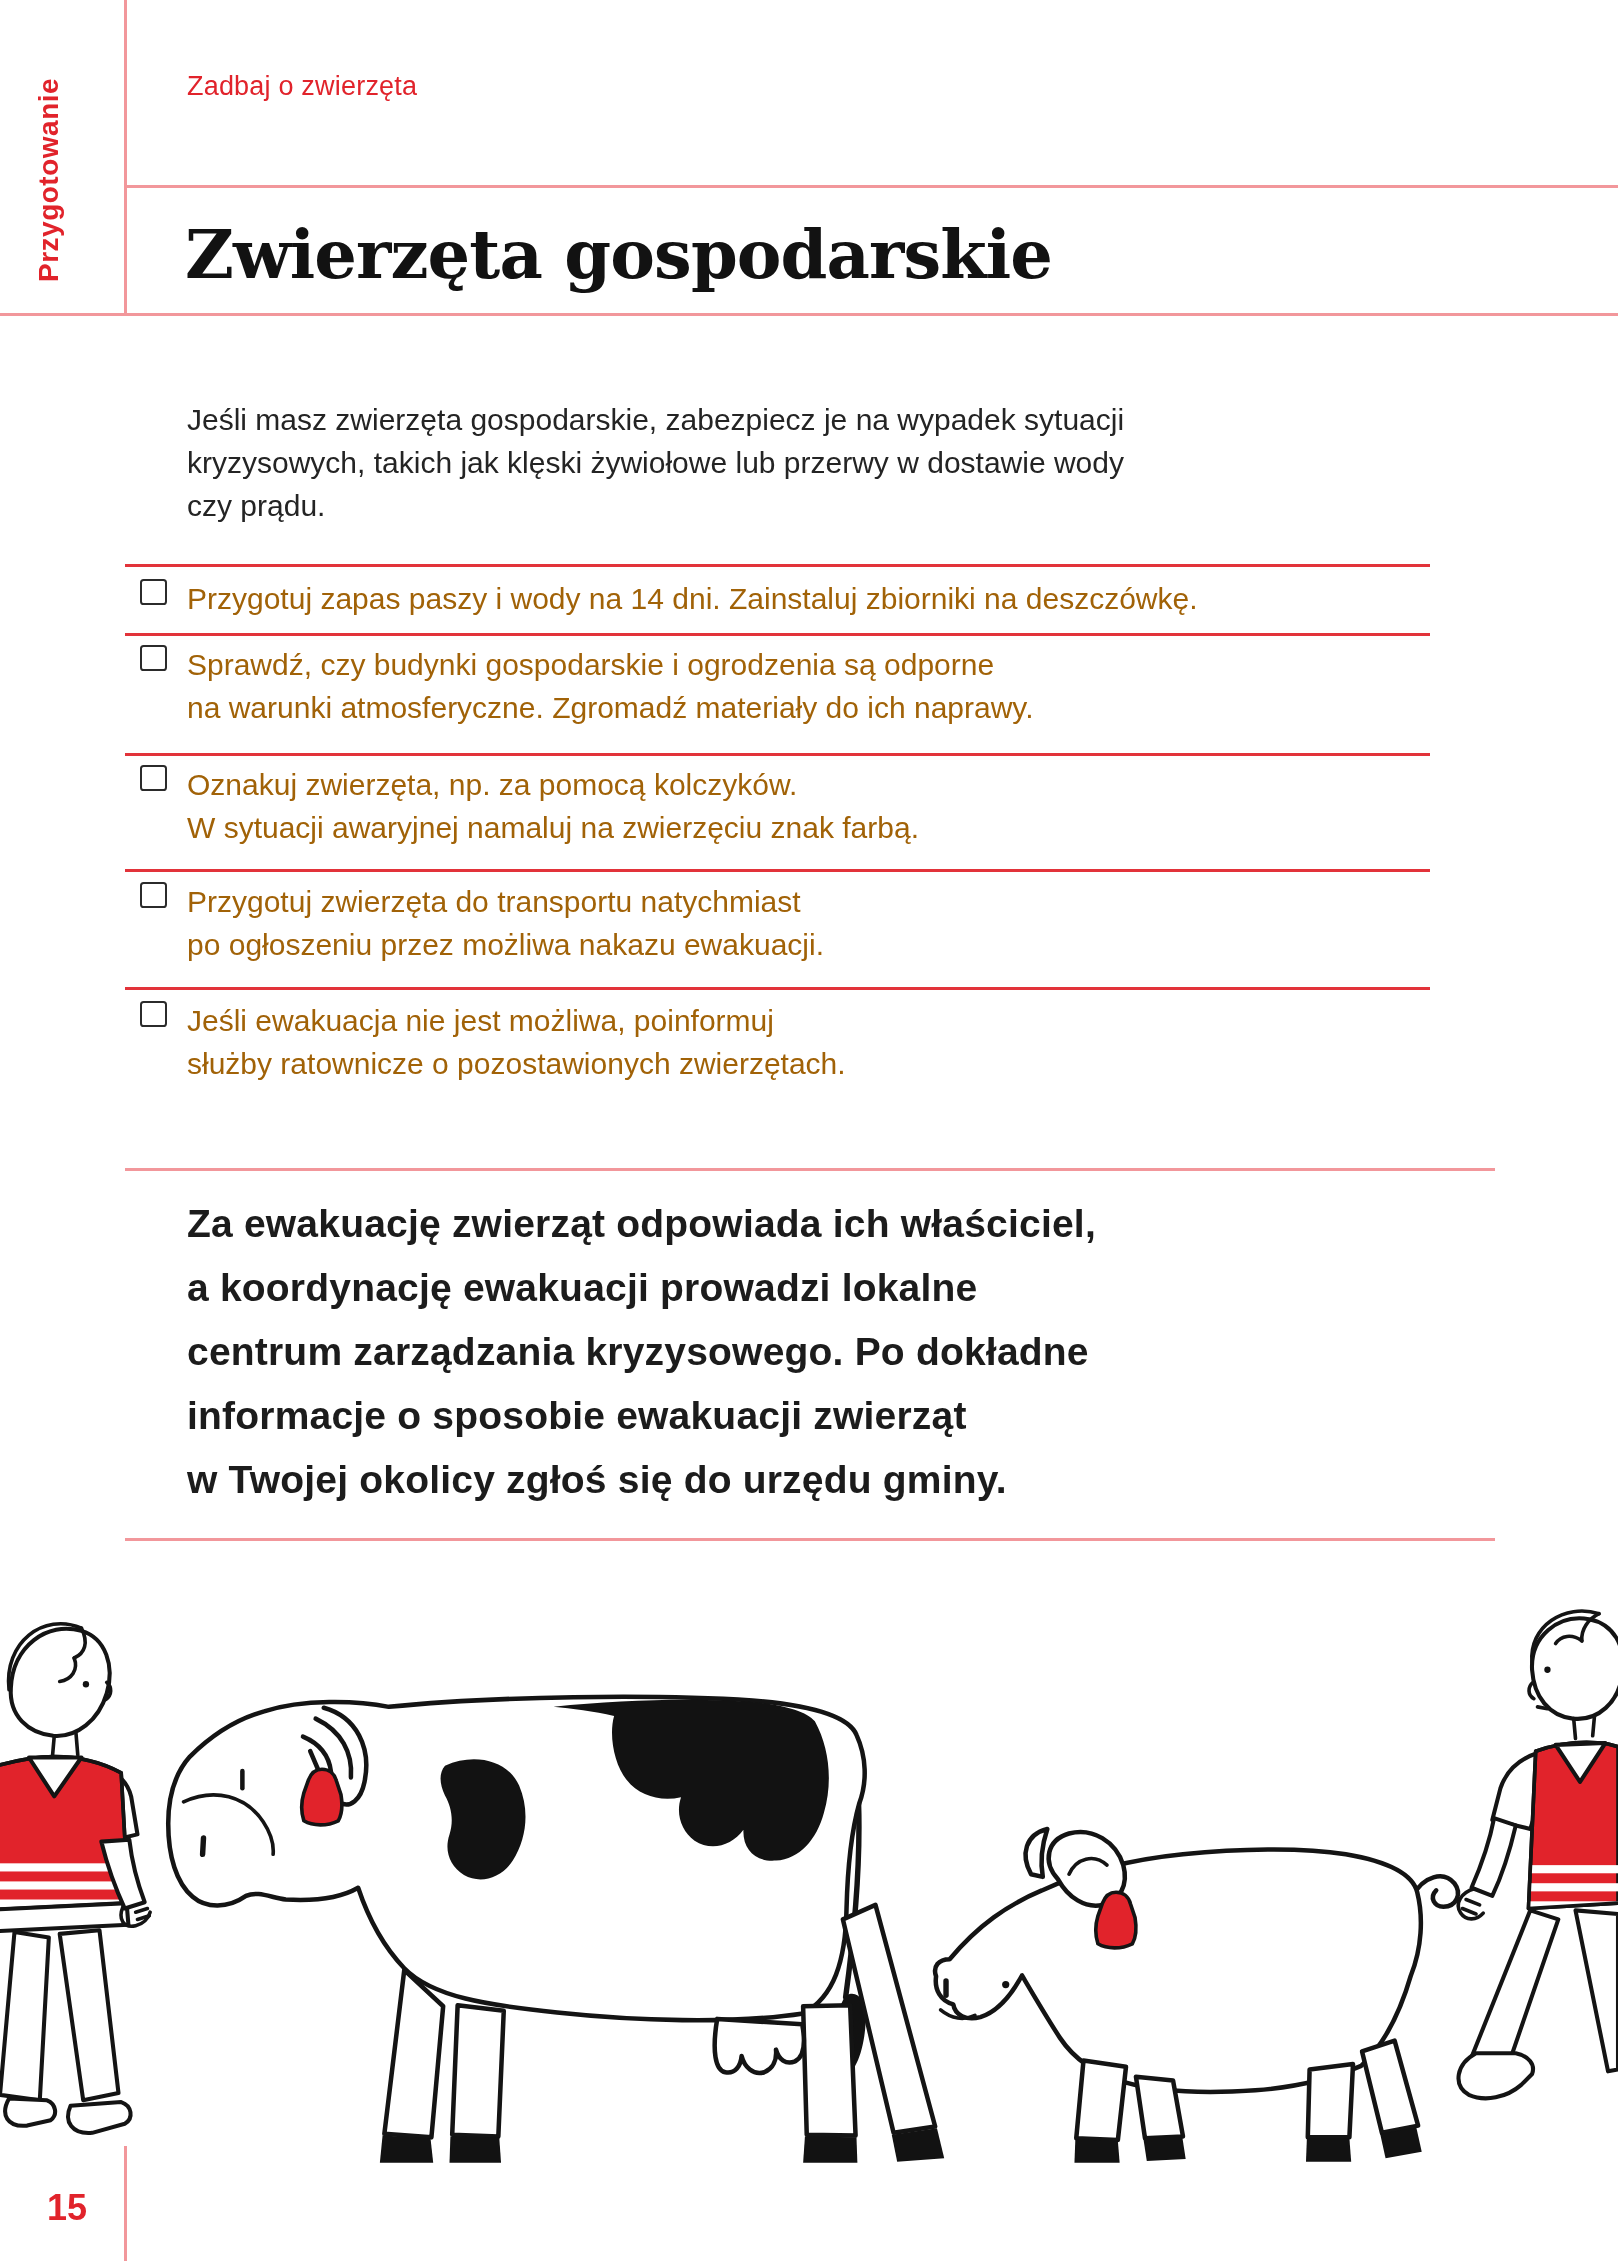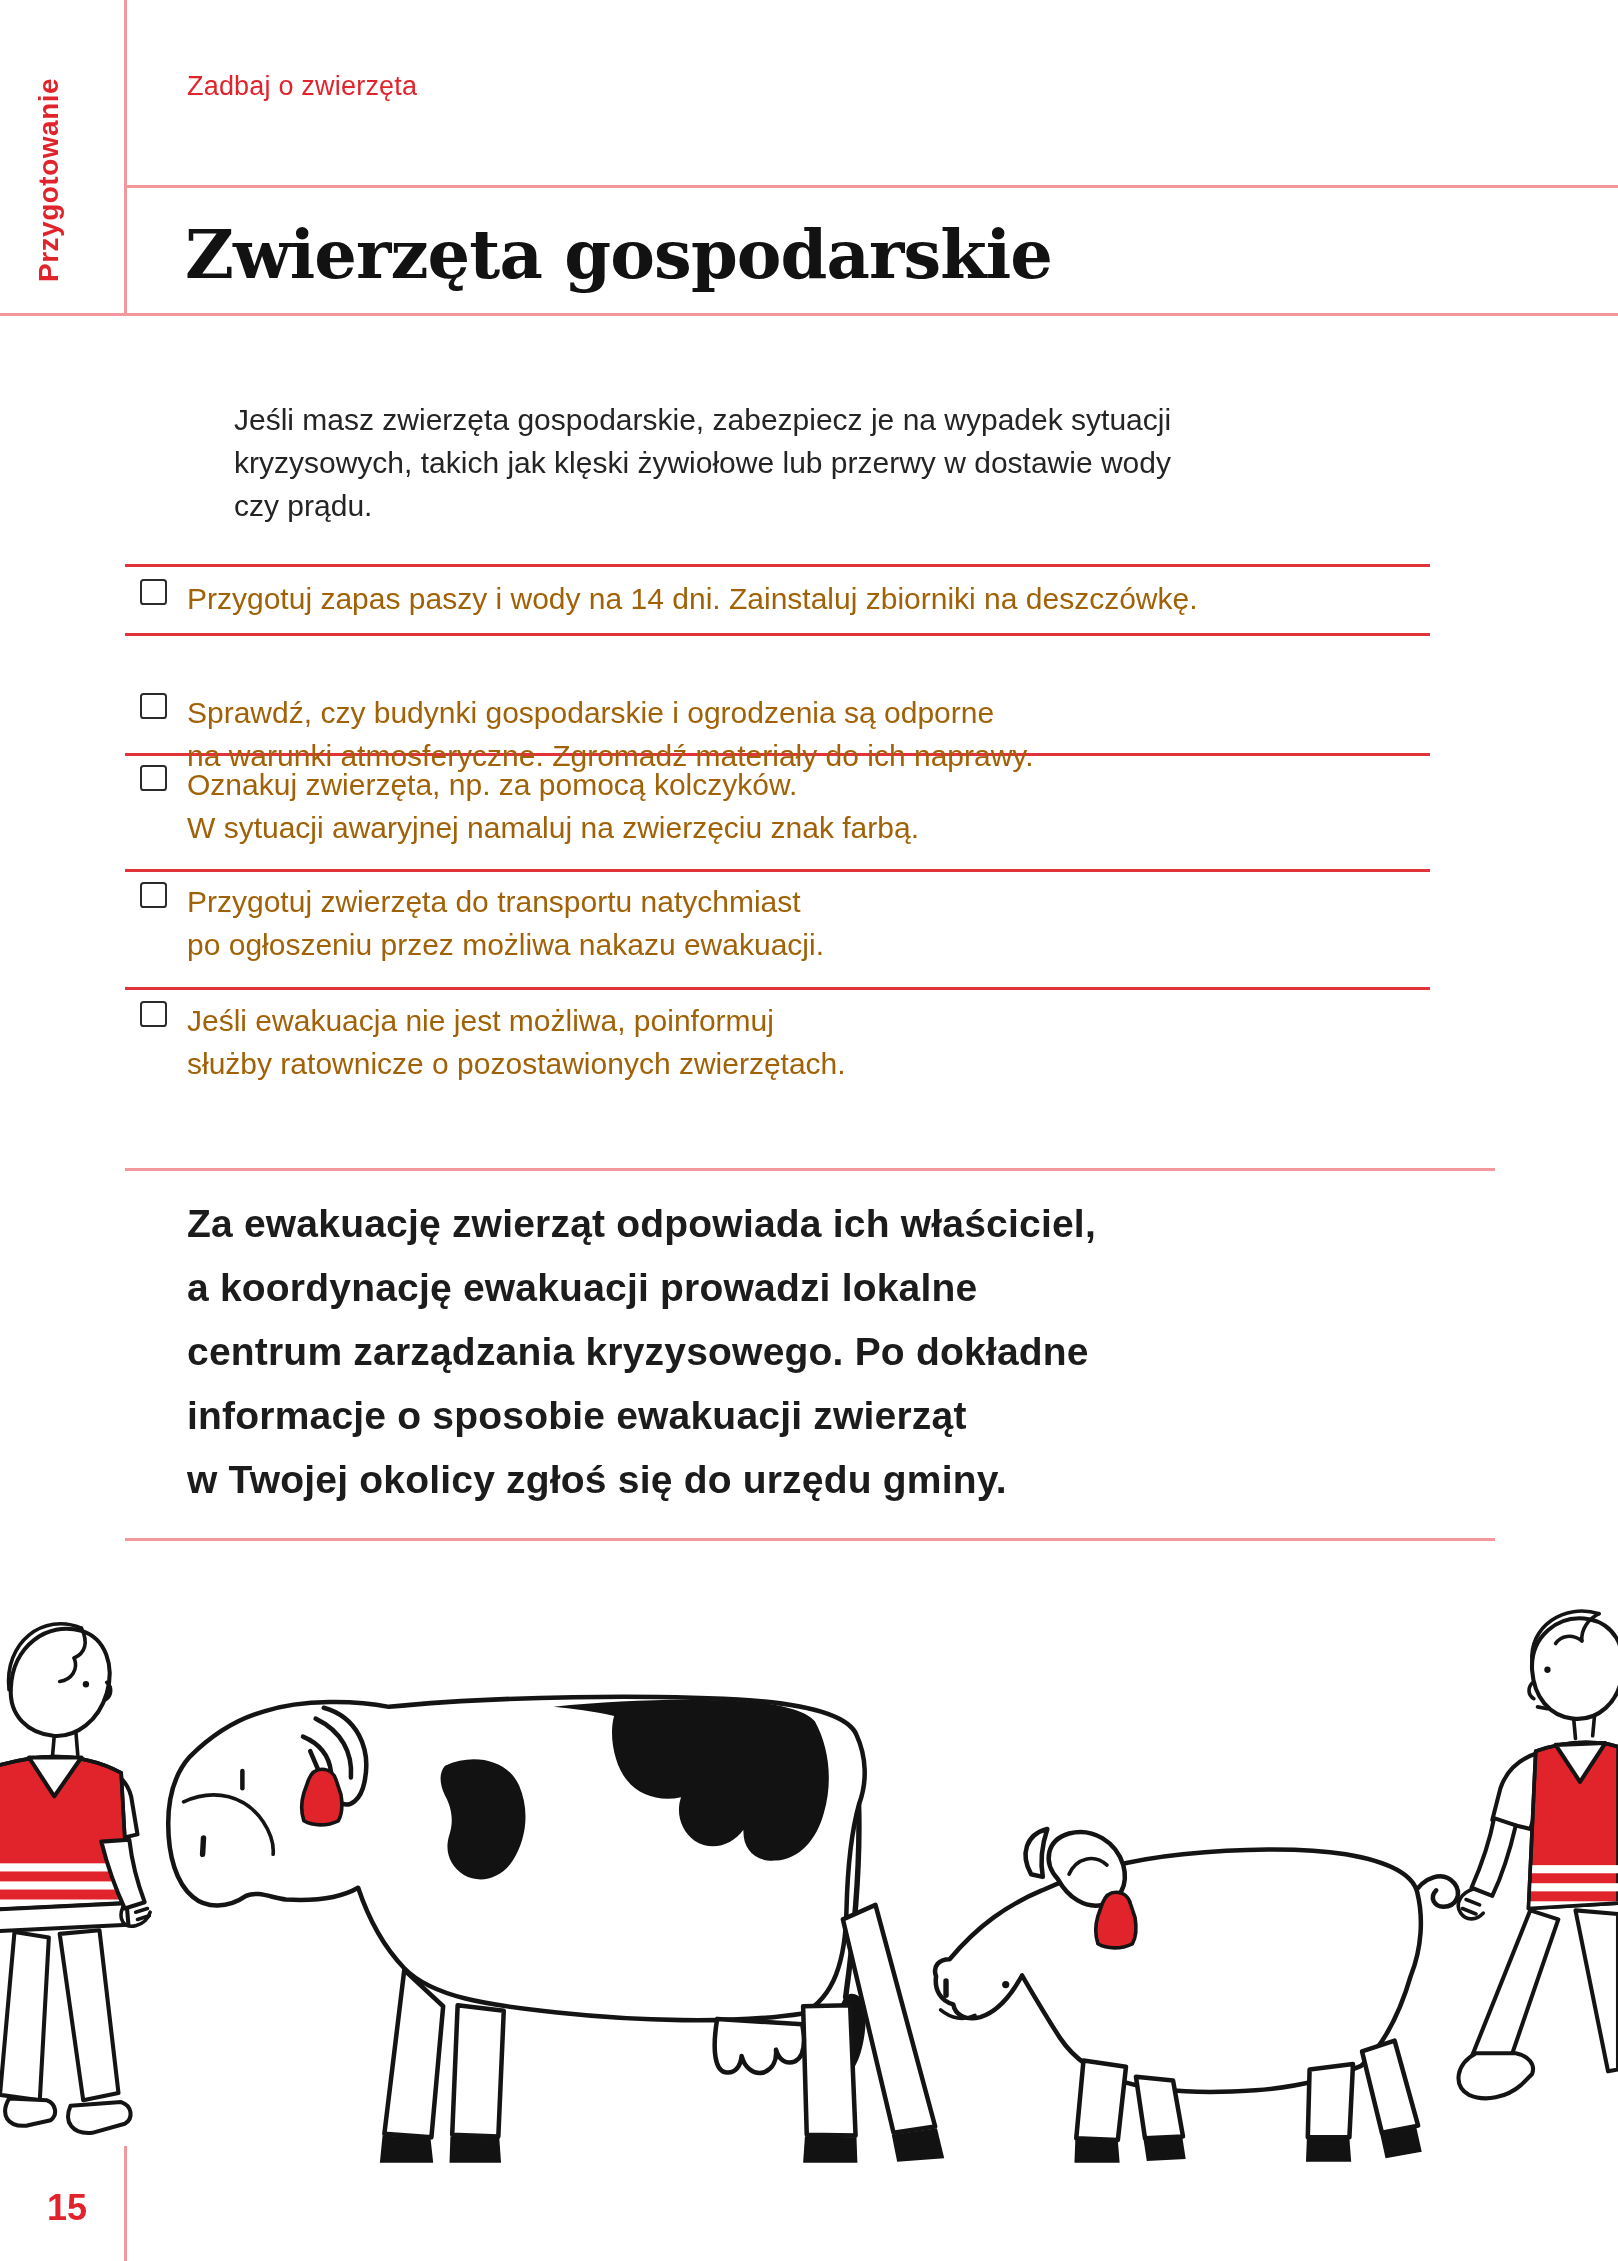--- a/index.html
+++ b/index.html
@@ -20,21 +20,21 @@
     width:228px; font-size:28px; font-weight:700; color:var(--accent); letter-spacing:0.5px; white-space:nowrap;
   }
   .eyebrow{
     left:187px; top:71px; font-size:27px; font-weight:400; color:var(--accent); letter-spacing:0.2px;
   }
   .title{
     left:185px; top:215px; font-family:"DejaVu Serif","Liberation Serif",serif;
     font-size:67px; font-weight:700; color:#121212; letter-spacing:-0.9px;
   }
   .intro{
-    left:187px; top:398px; width:1040px; font-size:30px; line-height:43px; color:#242424;margin-left:47px;
+    left:187px; top:398px; width:1040px; font-size:30px; line-height:43px; color:#242424;
   }
   .check-item{left:0; width:1447px;}
   .checkbox{
     position:absolute; left:140px; top:1.8px; width:22.6px; height:22.6px;
     border:2.7px solid #2b2b2b; border-radius:3.6px; background:#fff;
   }
   .check-text{
     position:absolute; left:187px; top:0; width:1230px;
     font-size:30px; line-height:43px; color:#a16207;
   }
@@ -82,21 +82,21 @@
   <div class="abs hline-strong" style="left:125px; top:869px; width:1305px;"></div>
   <div class="abs hline-strong" style="left:125px; top:987px; width:1305px;"></div>
 
   <div class="abs check-item" style="top:577px; height:63px;">
     <span class="checkbox"></span>
     <div class="check-text">
       <div>Przygotuj zapas paszy i wody na 14 dni. Zainstaluj zbiorniki na deszczówkę.</div>
     </div>
   </div>
 
-  <div class="abs check-item" style="top:643px; height:100px;margin-top:48px;">
+  <div class="abs check-item" style="top:643px; height:100px;">
     <span class="checkbox"></span>
     <div class="check-text">
       <div>Sprawdź, czy budynki gospodarskie i ogrodzenia są odporne</div>
       <div>na warunki atmosferyczne. Zgromadź materiały do ich naprawy.</div>
     </div>
   </div>
 
   <div class="abs check-item" style="top:763px; height:100px;">
     <span class="checkbox"></span>
     <div class="check-text">

